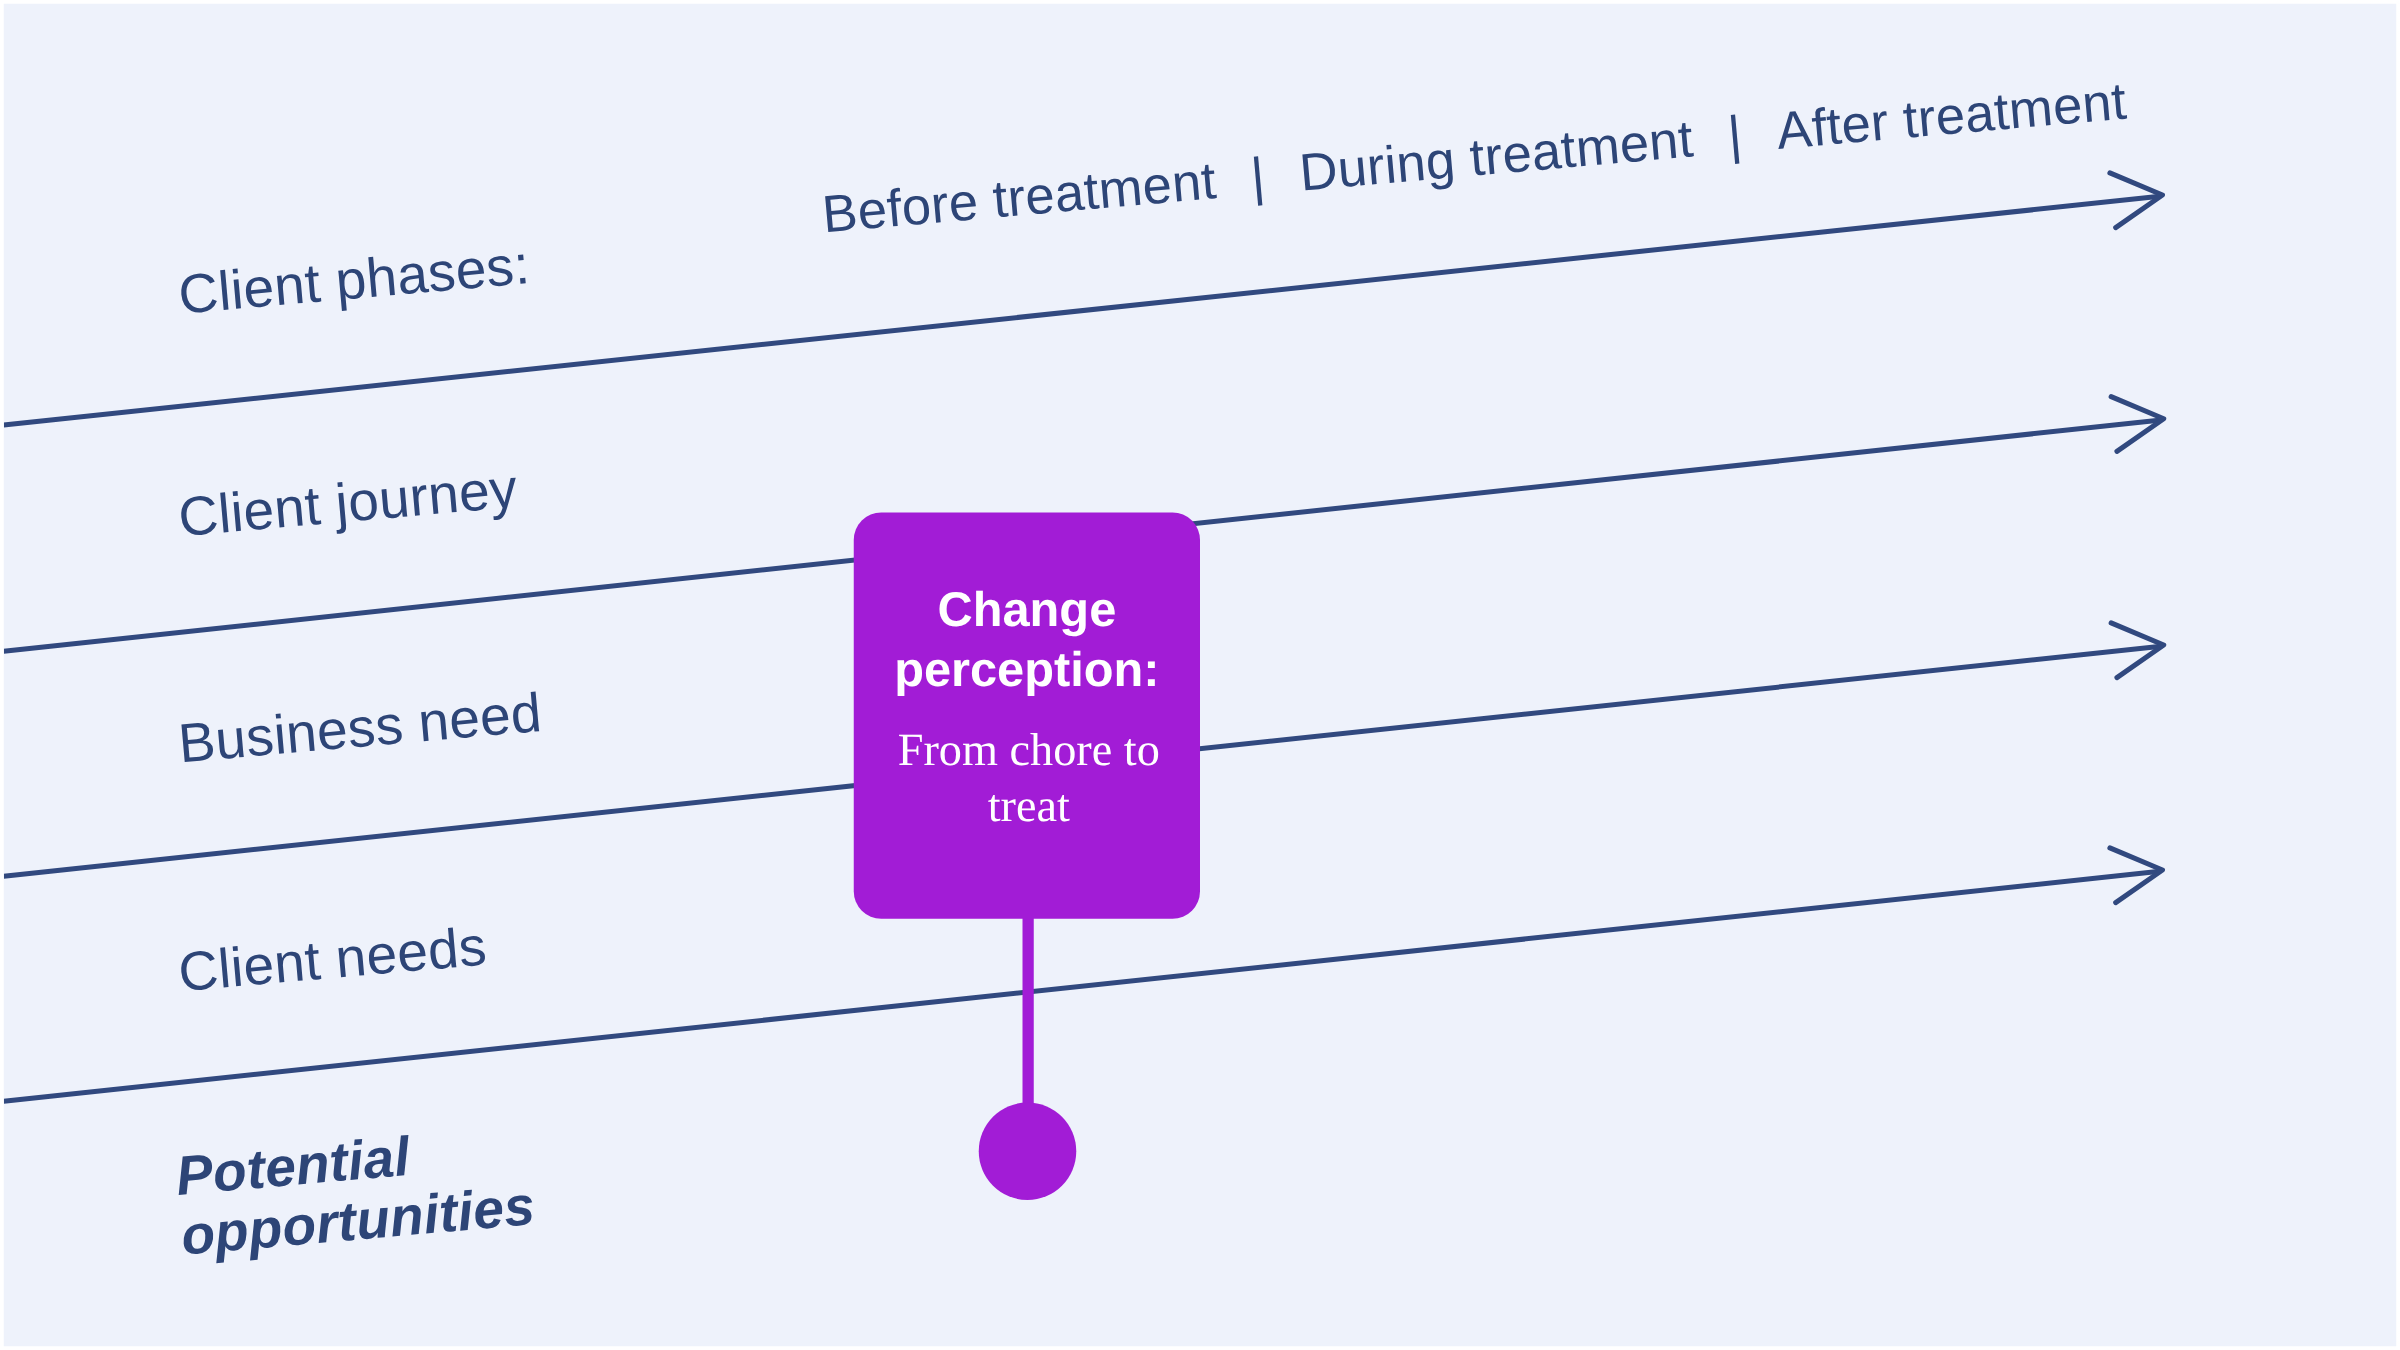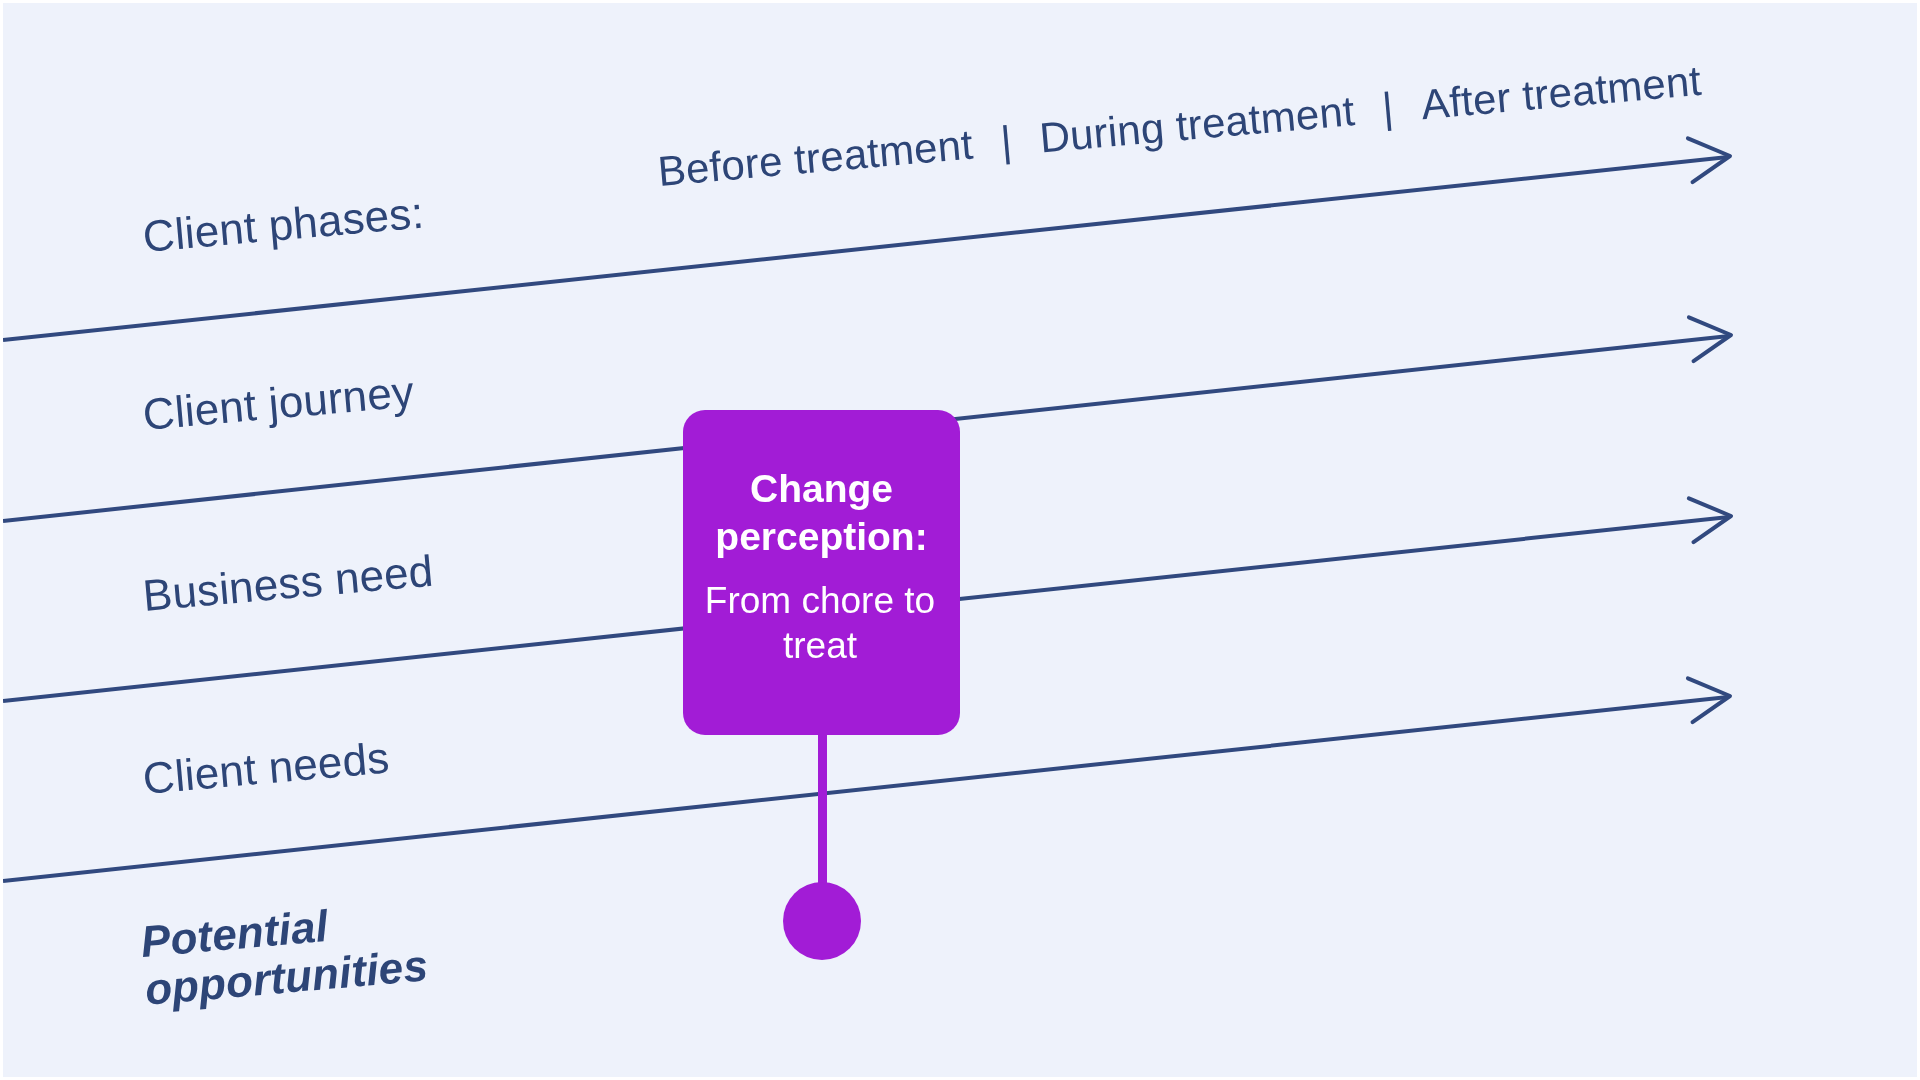--- a/index.html
+++ b/index.html
@@ -94,36 +94,37 @@
     position: absolute;
     left: 680px;
     top: 407px;
     width: 277px;
     height: 325px;
     background: var(--accent-purple);
     border-radius: 22px;
     display: flex;
     flex-direction: column;
     justify-content: center;
-    align-items: flex-start;
+    align-items: flex-end;
     text-align: center;
     color: var(--card-text);
     padding: 10px 12px 22px 12px;
     gap: 18px;
   }
   .card-title {
     font-size: 39px;
     line-height: 1.24;
     font-weight: 700;
   }
   .card-body {
     font-size: 37px;
     line-height: 1.2;
     font-weight: 400;
     max-width: 250px;
+    font-family: Liberation Serif, serif;
   }
   .connector-stem {
     position: absolute;
     left: 815px;
     top: 728px;
     width: 9px;
     height: 160px;
     background: var(--accent-purple);
   }
   .connector-dot {

